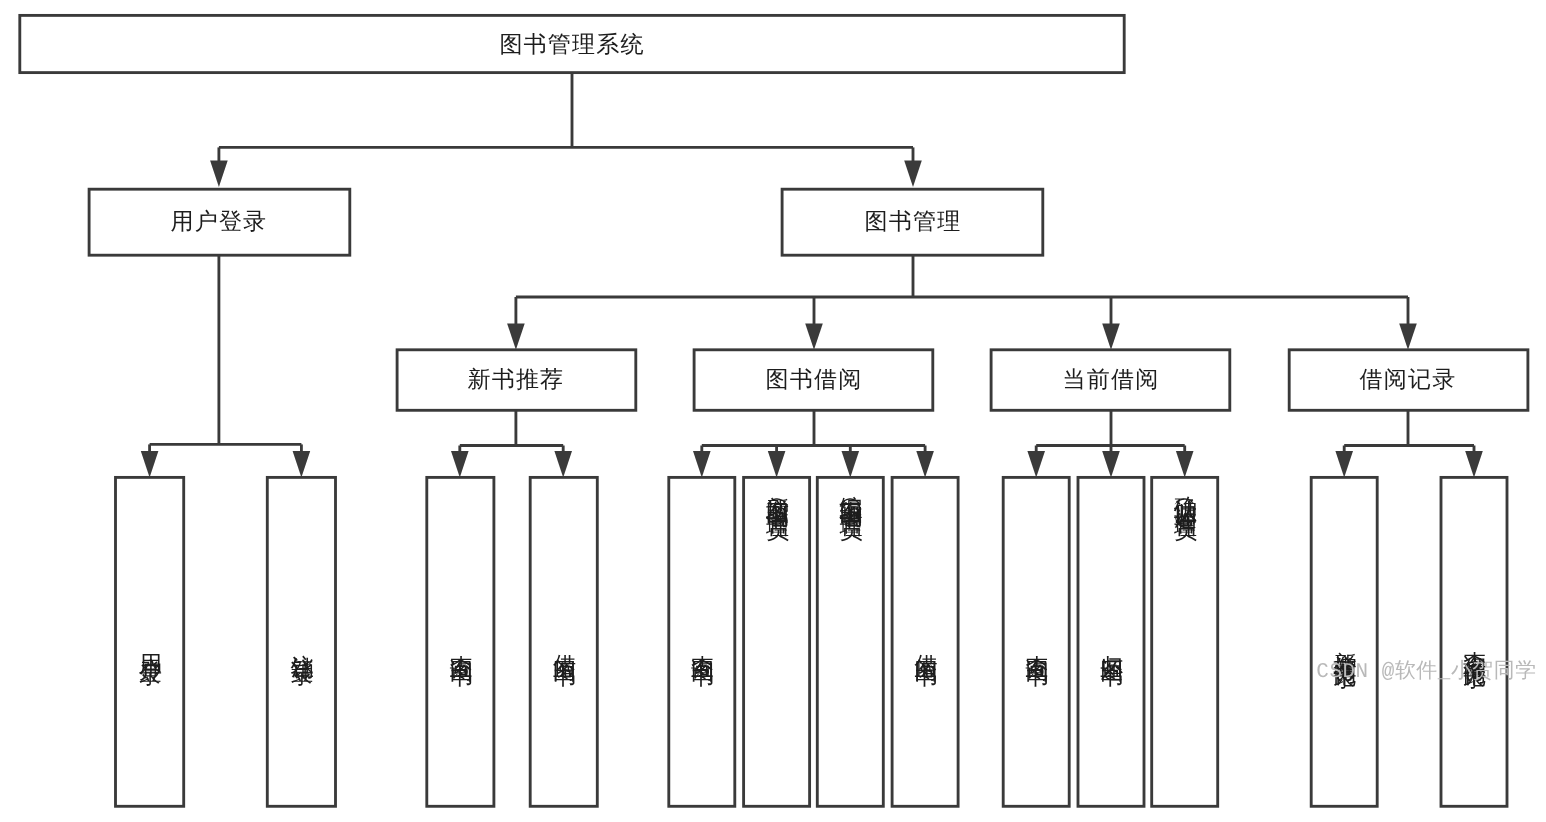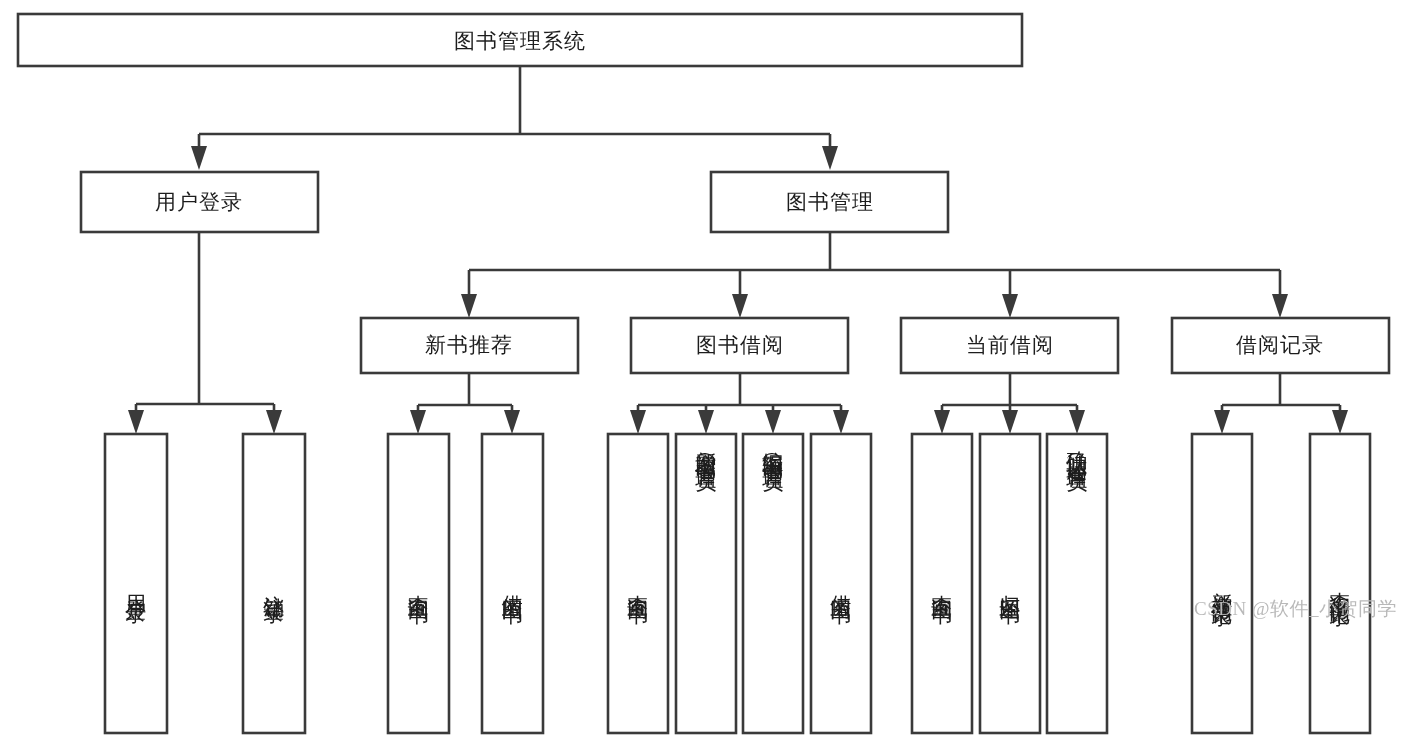--- a/index.html
+++ b/index.html
@@ -71,21 +71,21 @@
     line-height: 1.12;
     color: #1d1d1d;
     letter-spacing: 3px;
     white-space: nowrap;
     text-align: center;
   }
   .watermark {
     position: absolute;
     right: 8px;
     bottom: 6px;
-    font-family: Liberation Serif, serif;
+    font-family: Liberation Mono, monospace;
     font-size: 19px;
     color: #b9b9b9;
     letter-spacing: 0.5px;
     white-space: nowrap;
   }
 </style>
 </head>
 <body>
 
 <div id="diagram-root">

